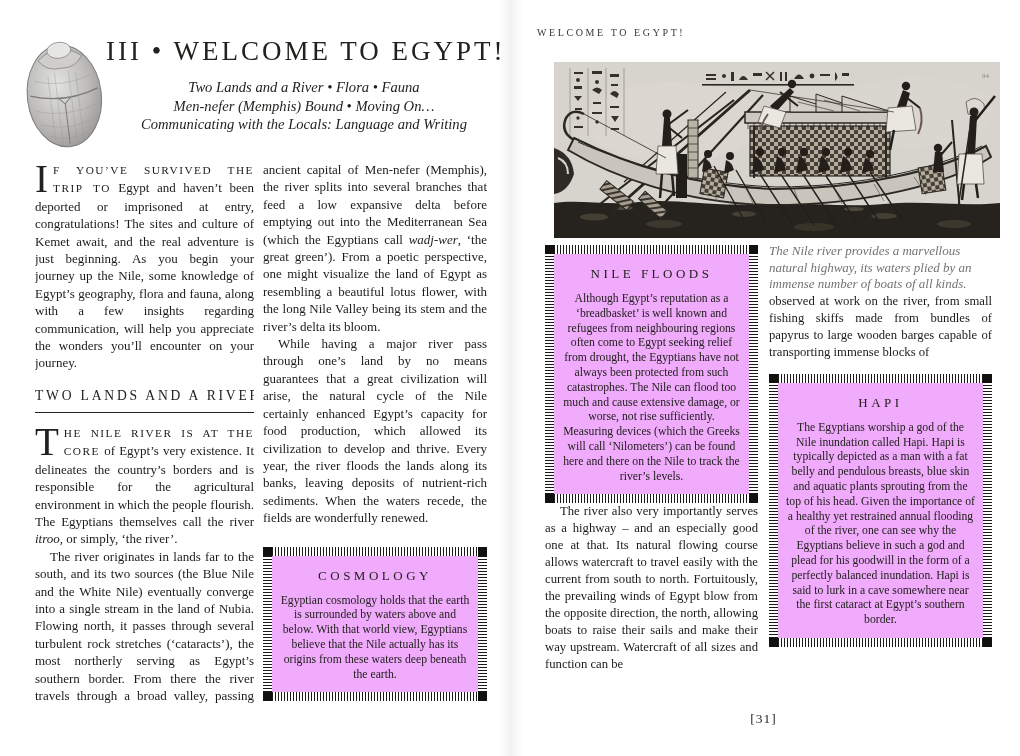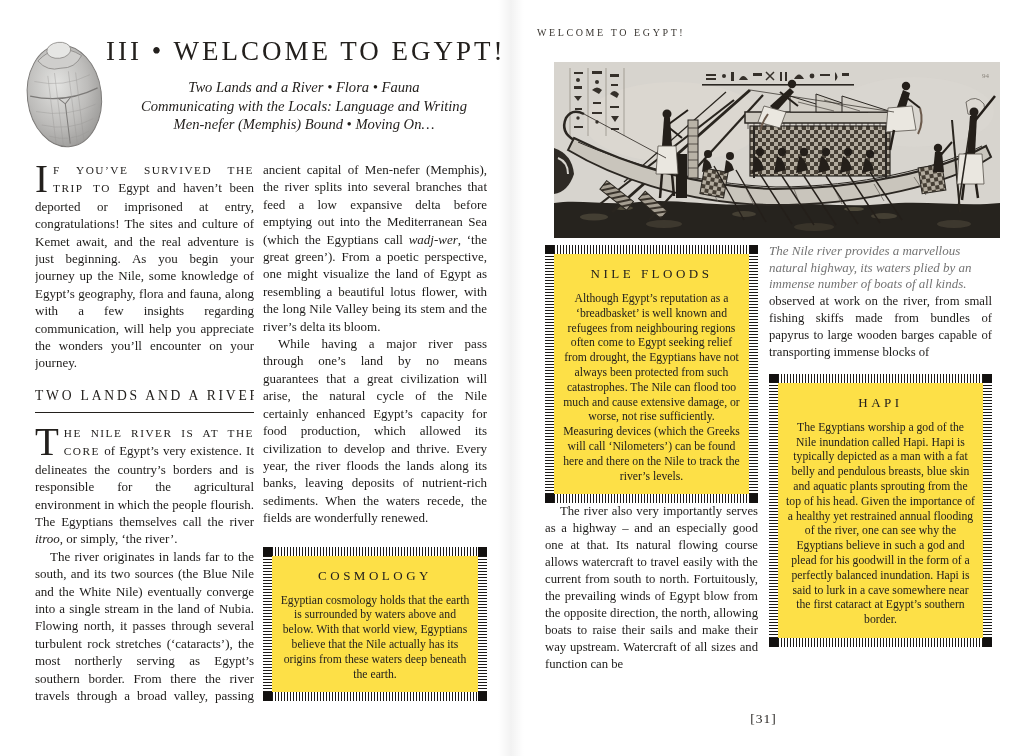--- a/index.html
+++ b/index.html
@@ -34,21 +34,21 @@
   
   .rheader{position:absolute;left:537px;top:27px;width:445px;text-align:left;
     font-size:10px;letter-spacing:2.6px;color:#3a3631;}
   .pageno{position:absolute;top:711px;font-size:13.5px;letter-spacing:1px;text-align:center;color:#2a2724;}
   .pageno.left{left:35px;width:452px;}
   .pageno.right{left:536px;width:455px;}
   
   .photo{position:absolute;left:554px;top:62px;width:446px;height:176px;}
   .caption{font-style:italic;font-size:13px;line-height:16.6px;color:#737373;text-align:left;}
   
-  .decobox{position:relative;background:#fde047;box-sizing:border-box;}
+  .decobox{position:relative;background:#f0abfc;box-sizing:border-box;}
   .decobox .edge{position:absolute;}
   .edge-t,.edge-b{left:9px;right:9px;height:9px;
     background:repeating-linear-gradient(90deg,#1b1916 0 1.2px,#ffffff 1.2px 3px);}
   .edge-t{top:0}.edge-b{bottom:0}
   .edge-l,.edge-r{top:9px;bottom:9px;width:9px;
     background:repeating-linear-gradient(0deg,#1b1916 0 1.2px,#ffffff 1.2px 3px);}
   .edge-l{left:0}.edge-r{right:0}
   .corner{position:absolute;width:9px;height:9px;background:#131110;}
   .c-tl{top:0;left:0}.c-tr{top:0;right:0}.c-bl{bottom:0;left:0}.c-br{bottom:0;right:0}
   .decobox-inner{padding:21px 17px 19px 17px;text-align:center;}
@@ -92,22 +92,22 @@
             <line x1="58" y1="44" x2="58" y2="112"></line>
         </g>
       </g>
     </svg>
   </div>
 
   <div class="chapter">
     <div class="chapter-title">III • WELCOME TO EGYPT!</div>
     <div class="chapter-sub">
       <div>Two Lands and a River • Flora • Fauna</div>
+      <div>Men-nefer (Memphis) Bound • Moving On…</div>
       <div>Communicating with the Locals: Language and Writing</div>
-      <div>Men-nefer (Memphis) Bound • Moving On…</div>
     </div>
   </div>
 
   <div class="col lcol1">
     <p class="body"><span class="dropcap">I</span><span class="leadin">F YOU’VE SURVIVED THE TRIP TO</span> <span>Egypt and haven’t been deported or imprisoned at entry, congratulations! The sites and culture of Kemet await, and the real adventure is just beginning. As you begin your journey up the Nile, some knowledge of Egypt’s geography, flora and fauna, along with a few insights regarding communication, will help you appreciate the wonders you’ll encounter on your journey.</span></p>
     <div class="section-head">TWO LANDS AND A RIVER</div>
     <p class="body"><span class="dropcap">T</span><span class="leadin">HE NILE RIVER IS AT THE CORE</span> <span><span>of Egypt’s very existence. It delineates the country’s borders and is responsible for the agricultural environment in which the people flourish. The Egyptians themselves call the river </span><i>itroo</i><span>, or simply, ‘the river’.</span></span></p>
     <p class="body indent">The river originates in lands far to the south, and its two sources (the Blue Nile and the White Nile) eventually converge into a single stream in the land of Nubia. Flowing north, it passes through several turbulent rock stretches (‘cataracts’), the most northerly serving as Egypt’s southern border. From there the river travels through a broad valley, passing myriad villages and towns, along with important sites such as Waset (Thebes) and Abdju (Abydos). Not far from the</p>
   </div>
 

